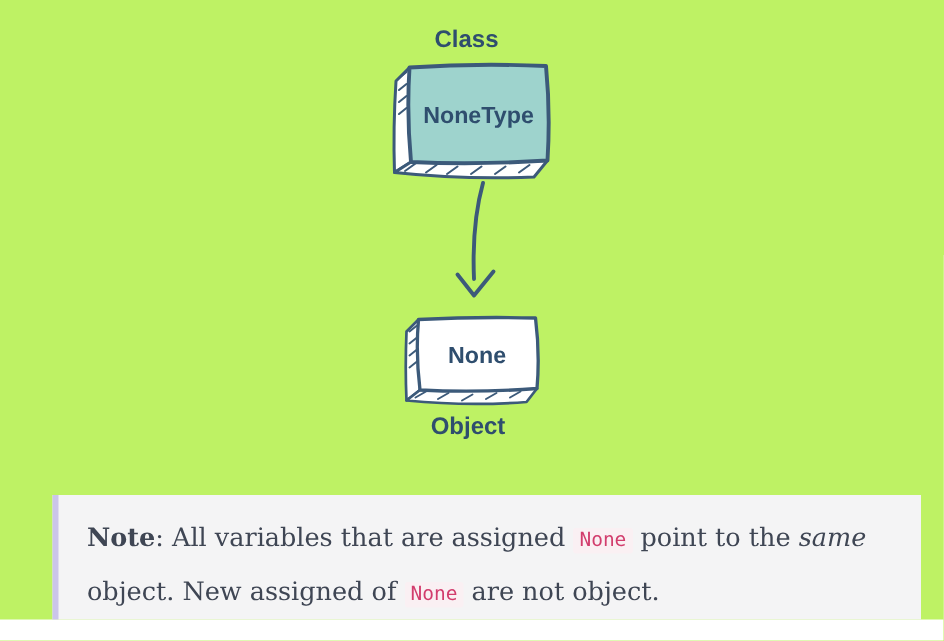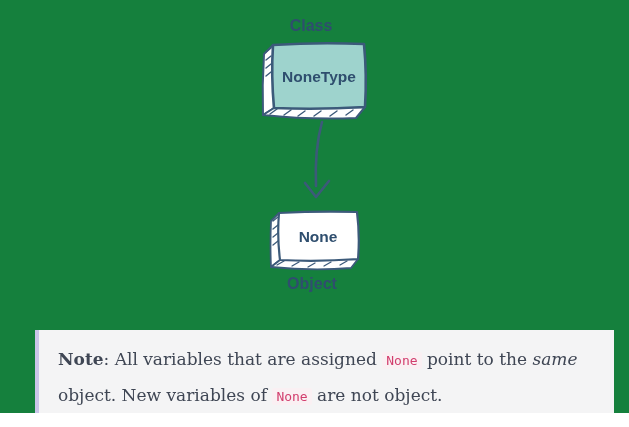--- a/index.html
+++ b/index.html
@@ -1,19 +1,19 @@
 <!DOCTYPE html>
 <html><head>
 <meta charset="utf-8">
 <style>
   html,body{margin:0;padding:0;}
   #page{
     position:relative;
     width:629px;height:413px;
-    background:#15803d;
+    background:#bef264;
     overflow:hidden;
     font-family:"Liberation Sans", sans-serif;
   }
   
   #diagram{
     position:absolute;top:0;left:0;width:629px;height:312px;
   }
   #diagram svg{display:block;}
   .diagram-label{
     font-family:"Liberation Sans", sans-serif;
@@ -104,17 +104,17 @@
       </g>
       <text class="diagram-label" x="318" y="242" font-size="15.5" text-anchor="middle">None</text>
 
       <text class="diagram-label" x="312" y="289" font-size="16" text-anchor="middle">Object</text>
     </svg>
   </div>
 
   <div id="note">
     <p>
       <span class="note-label">Note</span><span>: All variables that are assigned </span><code>None</code><span> point to the </span><span class="em">same</span><br>
-      <span>object. New variables of </span><code>None</code><span> are not object.</span>
+      <span>object. New assigned of </span><code>None</code><span> are not object.</span>
     </p>
   </div>
 
 </div>
 
 </body></html>

